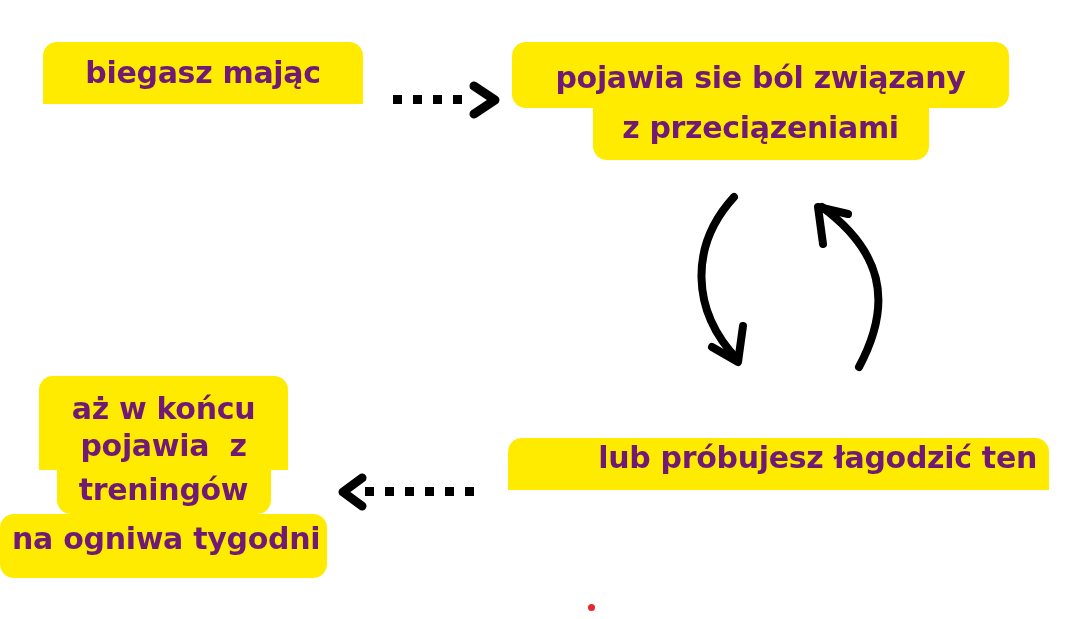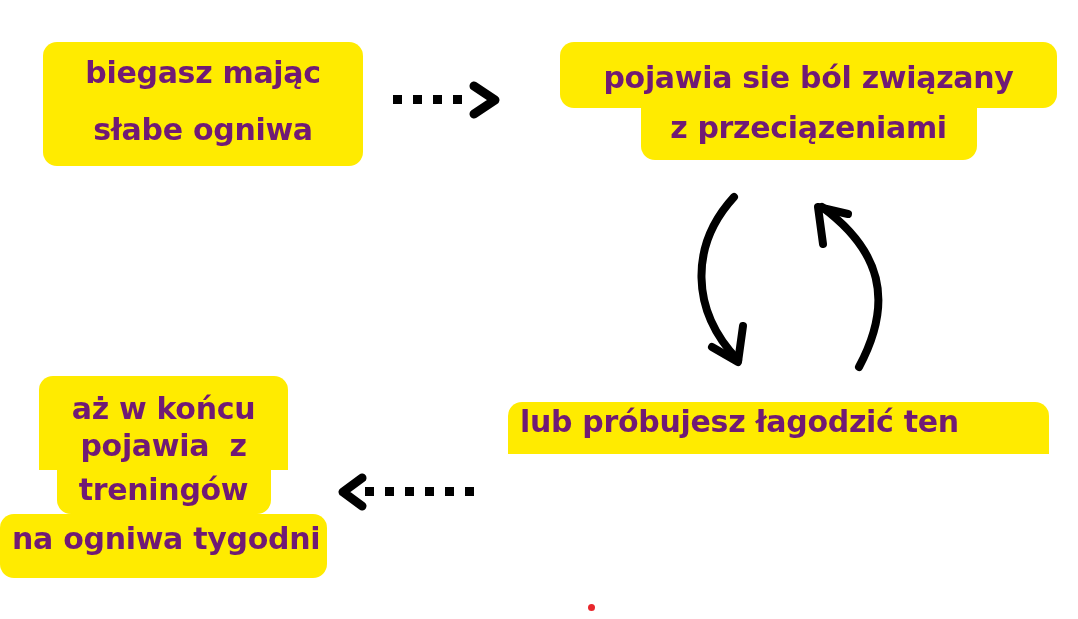--- a/index.html
+++ b/index.html
@@ -23,30 +23,29 @@
   }
   .node .line + .line { margin-top: 0; }
   svg.overlay { position: absolute; left: 0; top: 0; }
   .dot { position: absolute; width: 7px; height: 7px; border-radius: 50%; }
 </style>
 </head>
 <body>
 
 <div class="node" style="left:43px; top:42px; width:320px;">
   <div class="line" style="width:296px; text-align:center; border-radius:14px 14px 0 0; height:62px; line-height:62px; padding-top:0;">biegasz mając</div>
-  <div class="line" style="width:296px; text-align:center; border-radius:0 0 14px 14px; height:62px; line-height:52px;">słabe ogniwa</div>
 </div>
 
-<div class="node" style="left:560px; top:42px; width:497px;">
+<div class="node" style="left:512px; top:42px; width:497px;">
   <div class="line" style="width:473px; text-align:center; height:66px; line-height:72px;">pojawia sie ból związany</div>
   <div class="line" style="width:312px; text-align:center; height:52px; line-height:40px; border-radius:0 0 14px 14px;">z przeciązeniami</div>
 </div>
 
 <div class="node" style="left:508px; top:402px; width:541px;">
-  <div class="line" style="width:517px; text-align:left; height:52px; line-height:40px; border-radius:14px 14px 0 0;">lub próbujesz łagodzić ten</div>
+  <div class="line" style="width:517px; text-align:right; height:52px; line-height:40px; border-radius:14px 14px 0 0;margin-top:36px;">lub próbujesz łagodzić ten</div>
 </div>
 
 <div class="node" style="left:0px; top:376px; width:327px;">
   <div class="line" style="width:225px; text-align:center; height:50px; line-height:66px; border-radius:14px 14px 0 0;">aż w końcu</div>
   <div class="line" style="width:225px; text-align:center; height:44px; line-height:40px; border-radius:0;">pojawia  z</div>
   <div class="line" style="width:190px; text-align:center; height:44px; line-height:40px; border-radius:0 0 14px 14px;">treningów</div>
   <div class="line" style="width:303px; text-align:center; height:64px; line-height:50px; border-radius:14px;">na ogniwa tygodni</div>
 </div>
 
 <svg class="overlay" width="1078" height="619" viewBox="0 0 1078 619">

